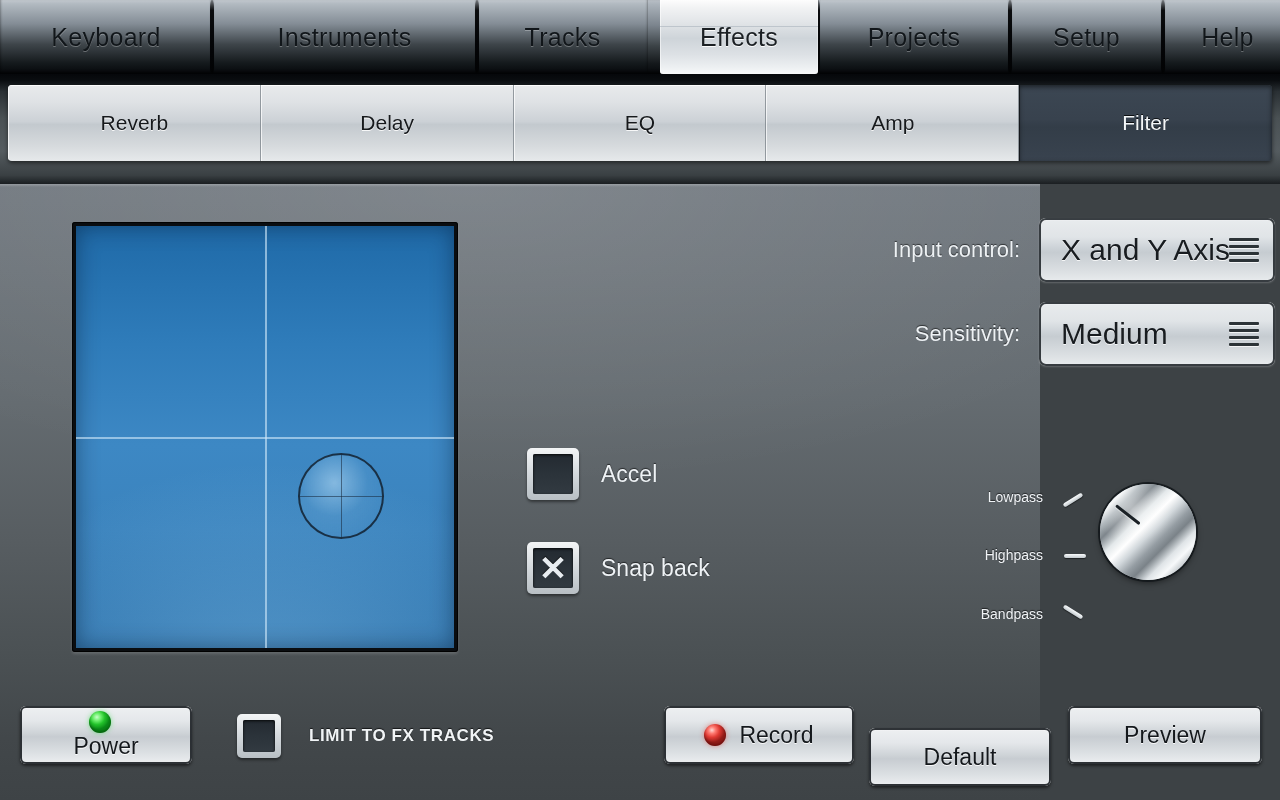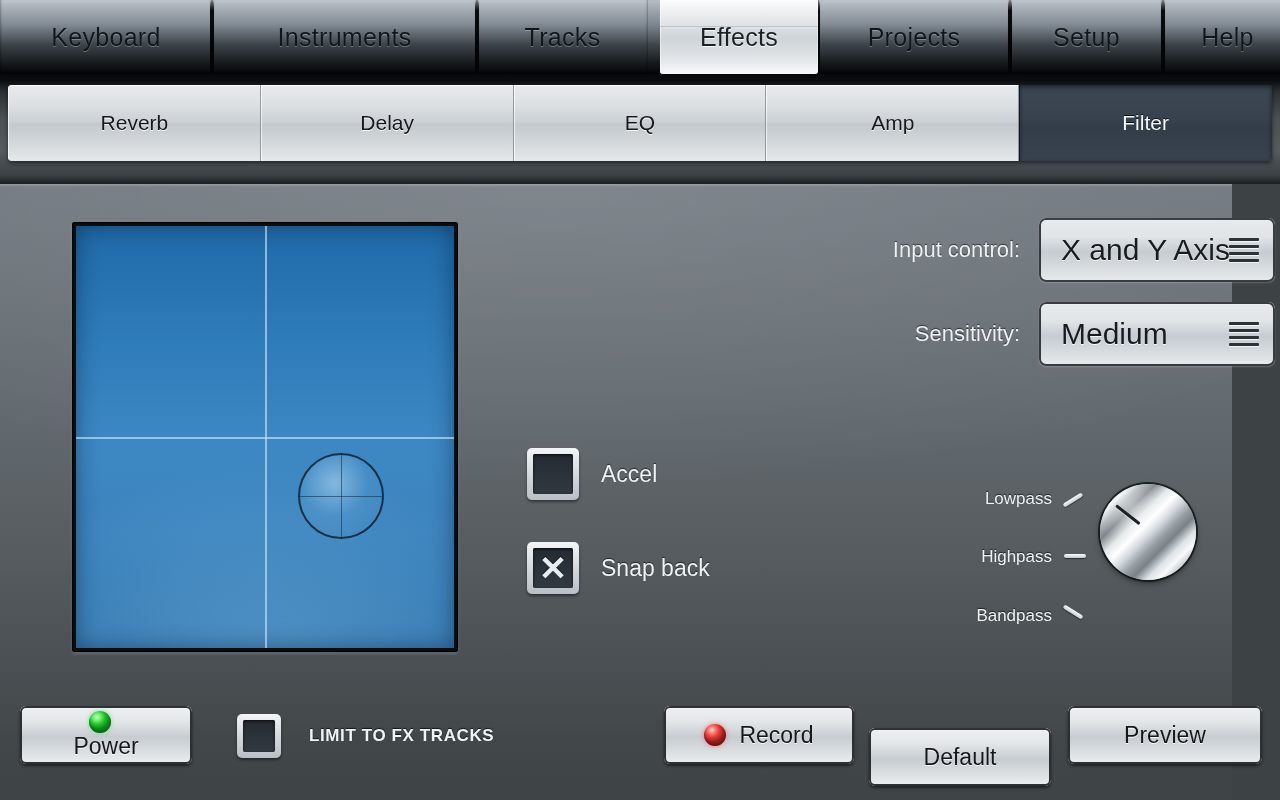--- a/index.html
+++ b/index.html
@@ -123,21 +123,21 @@
     background: linear-gradient(to bottom,
        #3c4753 0%, #38424e 45%, #333d48 55%, #39434f 100%);
     box-shadow: inset 0 2px 5px rgba(0,0,0,0.55),
                 inset 1px 0 0 rgba(0,0,0,0.5);
   }
 
   
   .panel {
     position: absolute;
     left: 0; top: 184px;
-    width: 1232px; height: 616px;
+    width: 1040px; height: 616px;
     background:
       radial-gradient(120% 80% at 45% 0%, rgba(255,255,255,0.10) 0%, rgba(255,255,255,0) 62%),
       linear-gradient(to bottom,
         #727980 0%, #6d747a 14%, #656c71 34%,
         #575d61 58%, #4b5154 76%, #42474a 90%, #3e4346 100%);
   }
   .panel::before {
     content: "";
     position: absolute;
     left: 0; top: 0; right: 0; height: 3px;
@@ -287,22 +287,22 @@
     left: 940px; top: 305px;
     width: 230px; height: 170px;
   }
   .knob-labels {
     position: absolute;
     left: 0; top: 0;
     width: 120px;
   }
   .knob-labels div {
     position: absolute;
-    right: 8px;
-    font-size: 17px;
+    right: 17px;
+    font-size: 14px;
     color: #f0f3f6;
     text-shadow: 0 -1px 1px rgba(0,0,0,0.65);
     white-space: nowrap;
     text-align: right;
   }
   .kl-0 { top: 0px; }
   .kl-1 { top: 58px; }
   .kl-2 { top: 117px; }
 
   .knob-tick {

